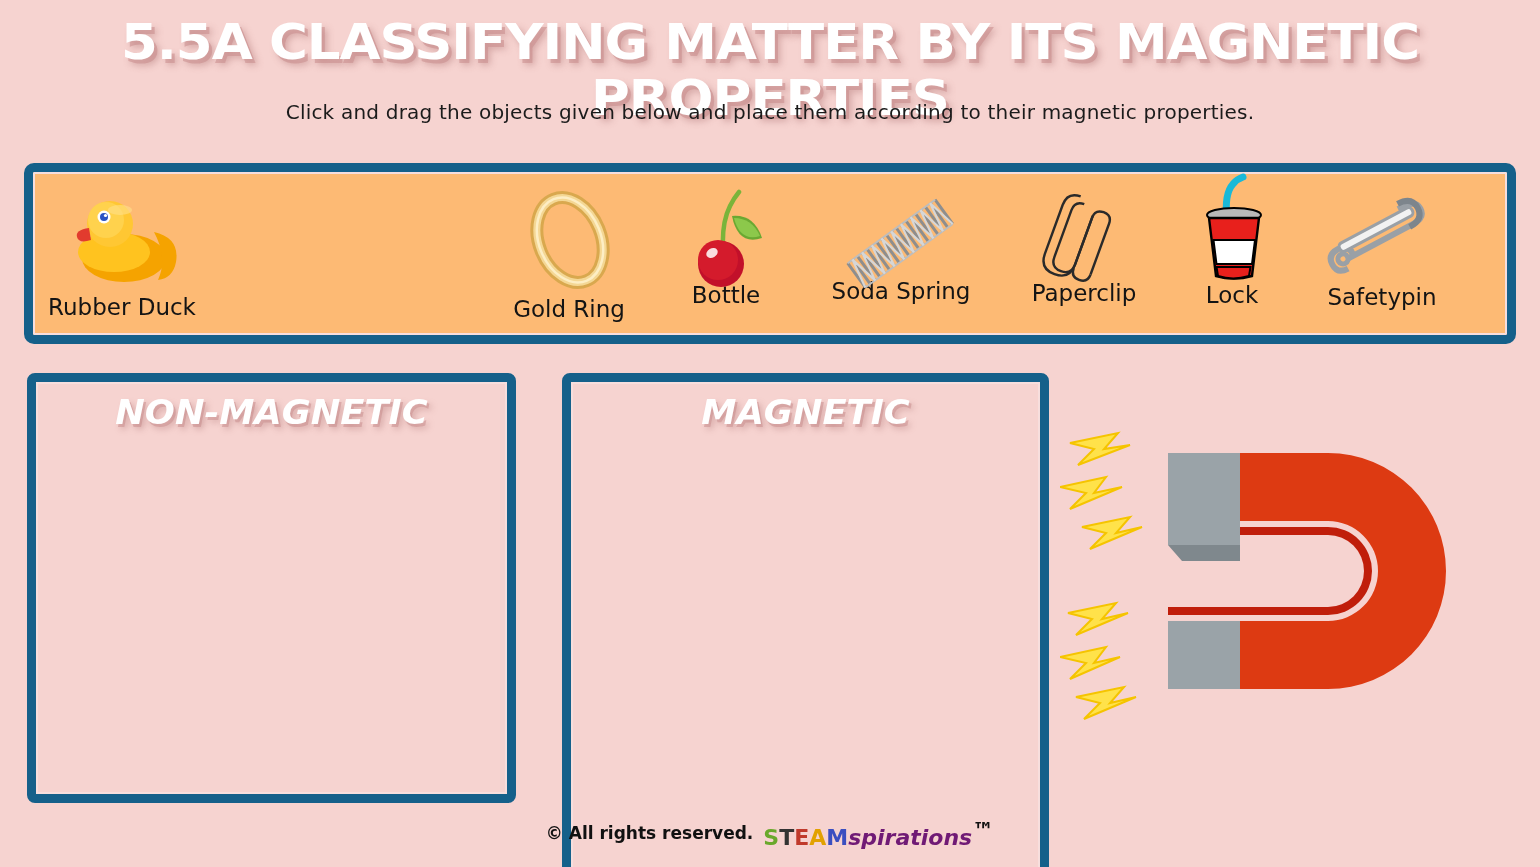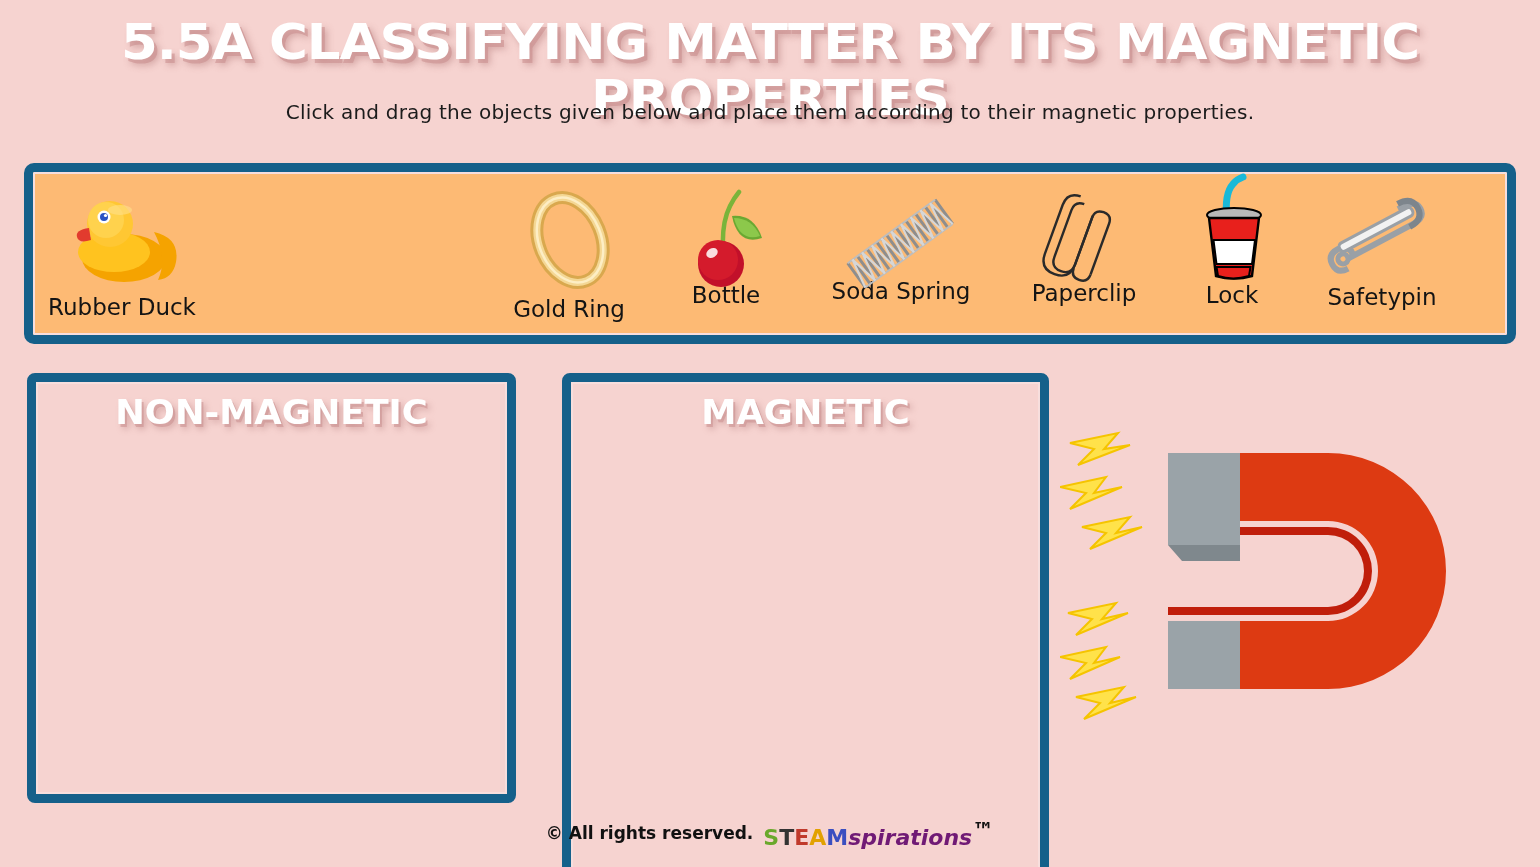--- a/index.html
+++ b/index.html
@@ -40,20 +40,21 @@
   .item .lbl{
     font-family:"DejaVu Sans", sans-serif;
     font-size:23px;color:#141414;white-space:nowrap;
   }
 
   
   .dropbox{
     position:absolute;border:9px solid #15608a;border-radius:8px;
     background:#f6d3d0;box-sizing:border-box;
     box-shadow:inset 0 0 0 2px #f7dedd;
+    font-style:italic;
   }
   #box-nonmagnetic{left:27px;top:373px;width:489px;height:430px;}
   #box-magnetic{left:562px;top:373px;width:487px;height:512px;}
   .boxhead{
     position:absolute;left:0;top:10px;width:100%;text-align:center;
     font-family:"DejaVu Sans", sans-serif;font-weight:bold;
     font-size:34px;color:#fff;text-transform:uppercase;letter-spacing:0px;
     transform:scaleX(1.04);
     text-shadow:2px 3px 0 rgba(200,140,140,.5), 4px 5px 6px rgba(170,110,110,.4);
   }

